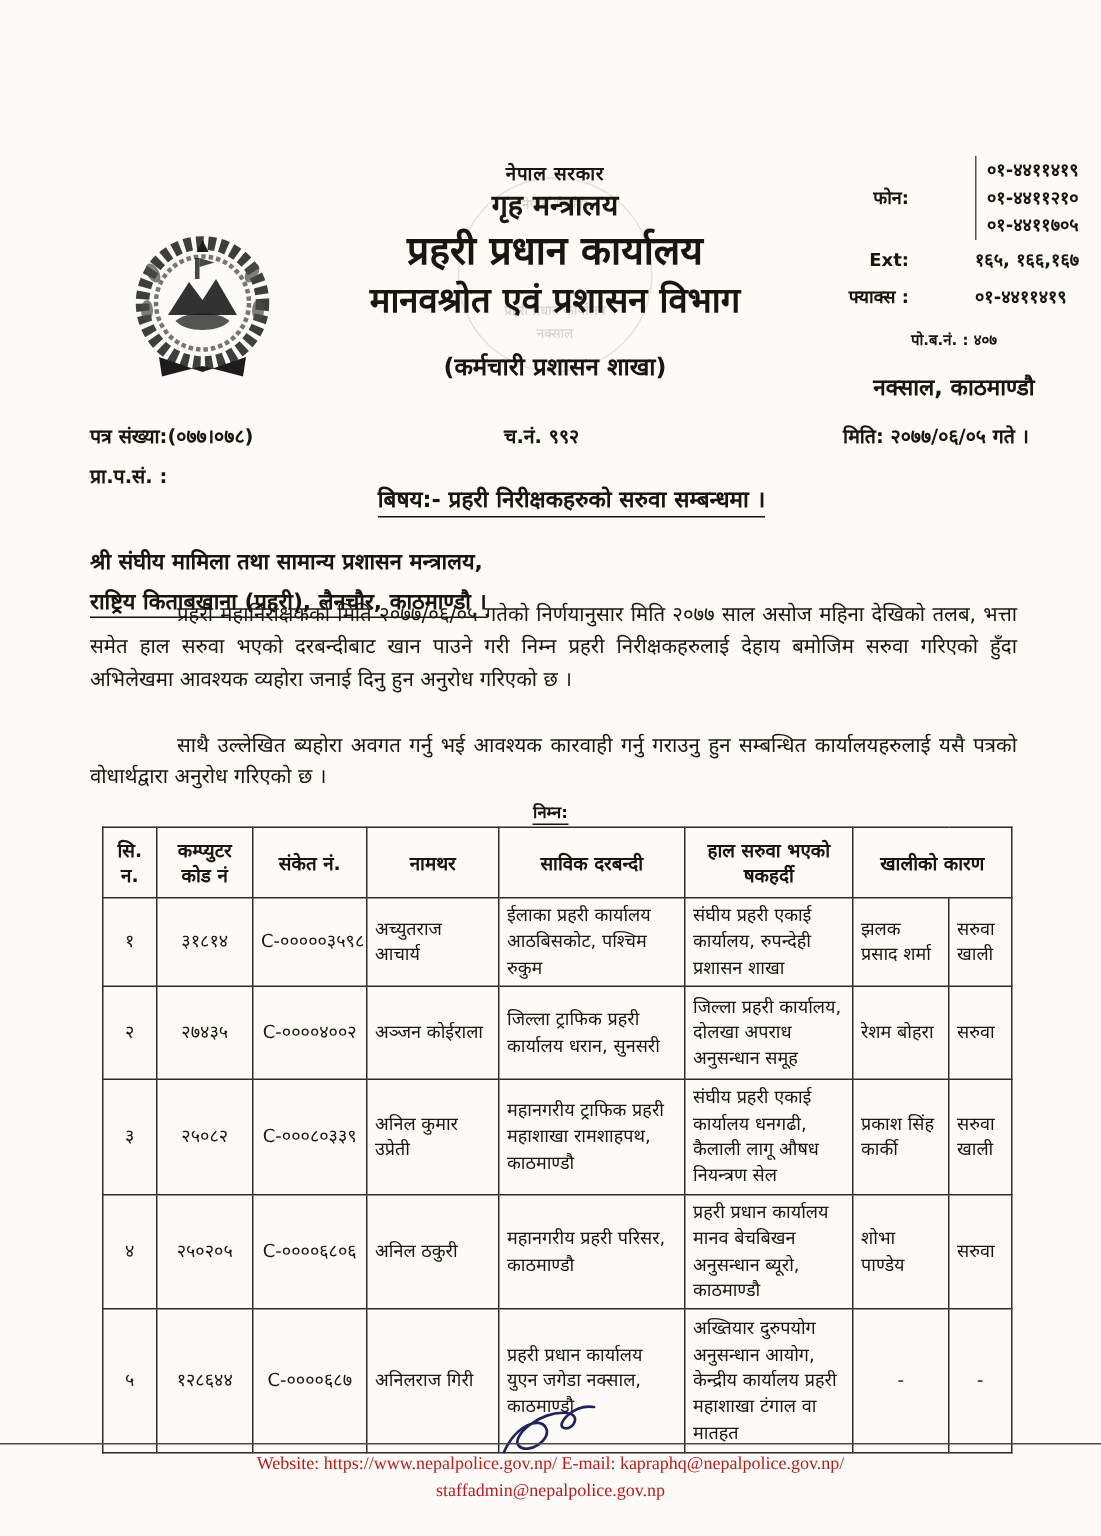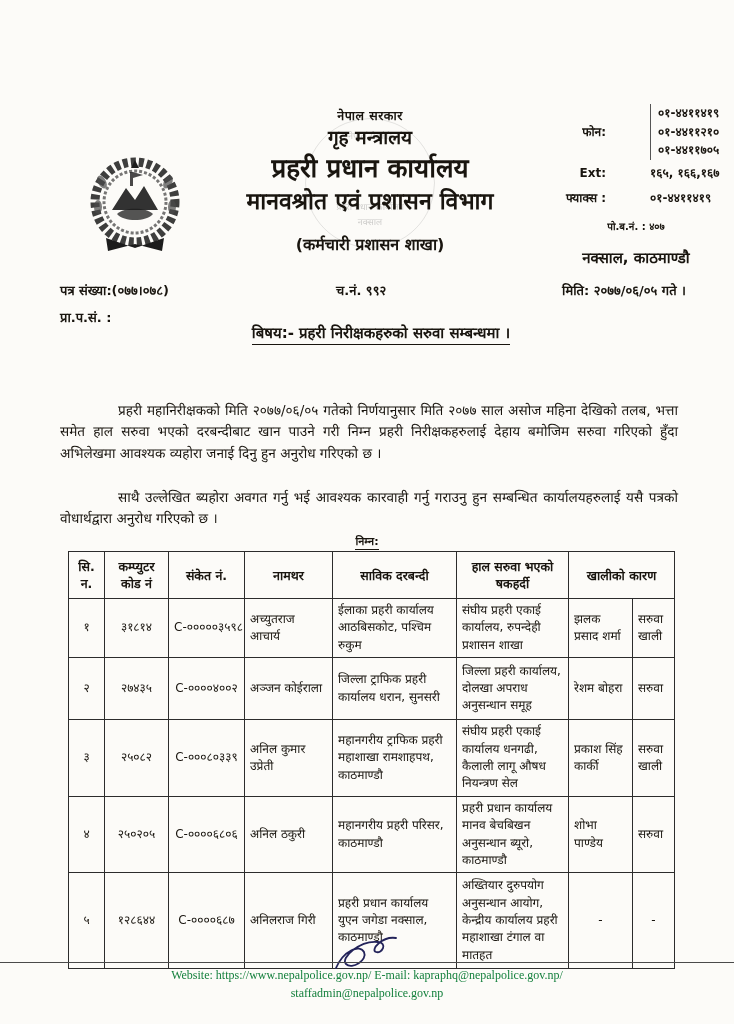--- a/index.html
+++ b/index.html
@@ -59,21 +59,21 @@
   }
   .transfer th,.transfer td{border:1.3px solid #2c2c2c;padding:3px 5px;vertical-align:middle;}
   .transfer th{font-weight:bold;text-align:center;font-size:12.5px;padding:6px 3px;}
   .transfer td{line-height:1.45;}
   .td-c{text-align:center;}
   .td-l{text-align:left;}
   
   .footer-rule{position:absolute;top:962px;left:0;width:734px;border-top:1.6px solid #4a4a4a;}
   .footer{
     position:absolute;top:966px;left:0;width:100%;text-align:center;
-    font-family:"Liberation Serif",serif;font-size:12px;color:#15803d;line-height:1.5;
+    font-family:"Liberation Serif",serif;font-size:12px;color:#b91c1c;line-height:1.5;
   }
   .signature{position:absolute;left:330px;top:930px;width:80px;height:50px;}
 </style>
 </head>
 <body>
 
 <div class="page">
 
   <div class="emblem">
     <svg width="102" height="108" viewBox="0 0 102 108" xmlns="http://www.w3.org/2000/svg">
@@ -137,20 +137,24 @@
     <span class="ref-letterno">पत्र संख्या:(०७७।०७८)</span>
     <span class="ref-chn">च.नं. ९९२</span>
     <span class="ref-date">मिति: २०७७/०६/०५ गते ।</span>
   </div>
   <div class="pps">प्रा.प.सं. :</div>
 
   <div class="subject-wrap">
     <span class="subject">बिषय:- प्रहरी निरीक्षकहरुको सरुवा सम्बन्धमा ।</span>
   </div>
 
+  <div class="recipient">
+    <div>श्री संघीय मामिला तथा सामान्य प्रशासन मन्त्रालय,</div>
+    <div><span class="u">राष्ट्रिय किताबखाना (प्रहरी), लैनचौर, काठमाण्डौ ।</span></div>
+  </div>
 
   <div class="body-text para1">
     <p>प्रहरी महानिरीक्षकको मिति २०७७/०६/०५ गतेको निर्णयानुसार मिति २०७७ साल असोज महिना देखिको तलब, भत्ता समेत हाल सरुवा भएको दरबन्दीबाट खान पाउने गरी निम्न प्रहरी निरीक्षकहरुलाई देहाय बमोजिम सरुवा गरिएको हुँदा अभिलेखमा आवश्यक व्यहोरा जनाई दिनु हुन अनुरोध गरिएको छ ।</p>
   </div>
   <div class="body-text para2">
     <p>साथै उल्लेखित ब्यहोरा अवगत गर्नु भई आवश्यक कारवाही गर्नु गराउनु हुन सम्बन्धित कार्यालयहरुलाई यसै पत्रको वोधार्थद्वारा अनुरोध गरिएको छ ।</p>
   </div>
 
   <div class="nimna-wrap">
     <span class="nimna">निम्न:</span>

